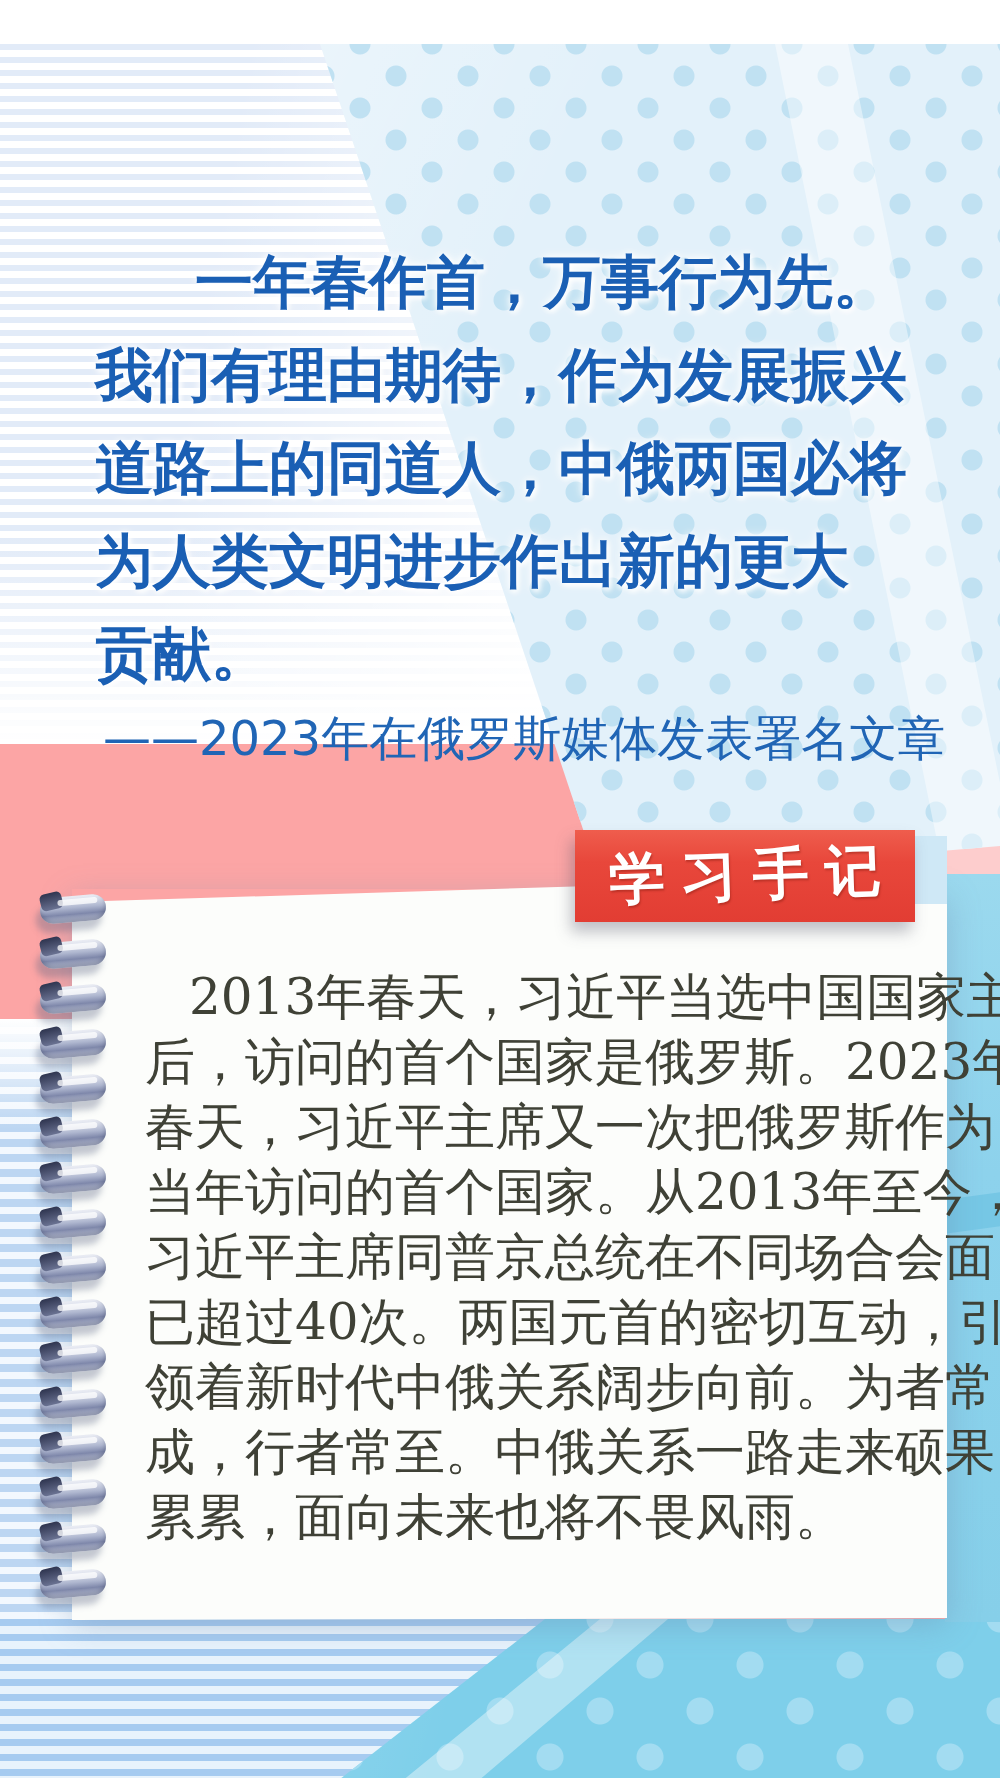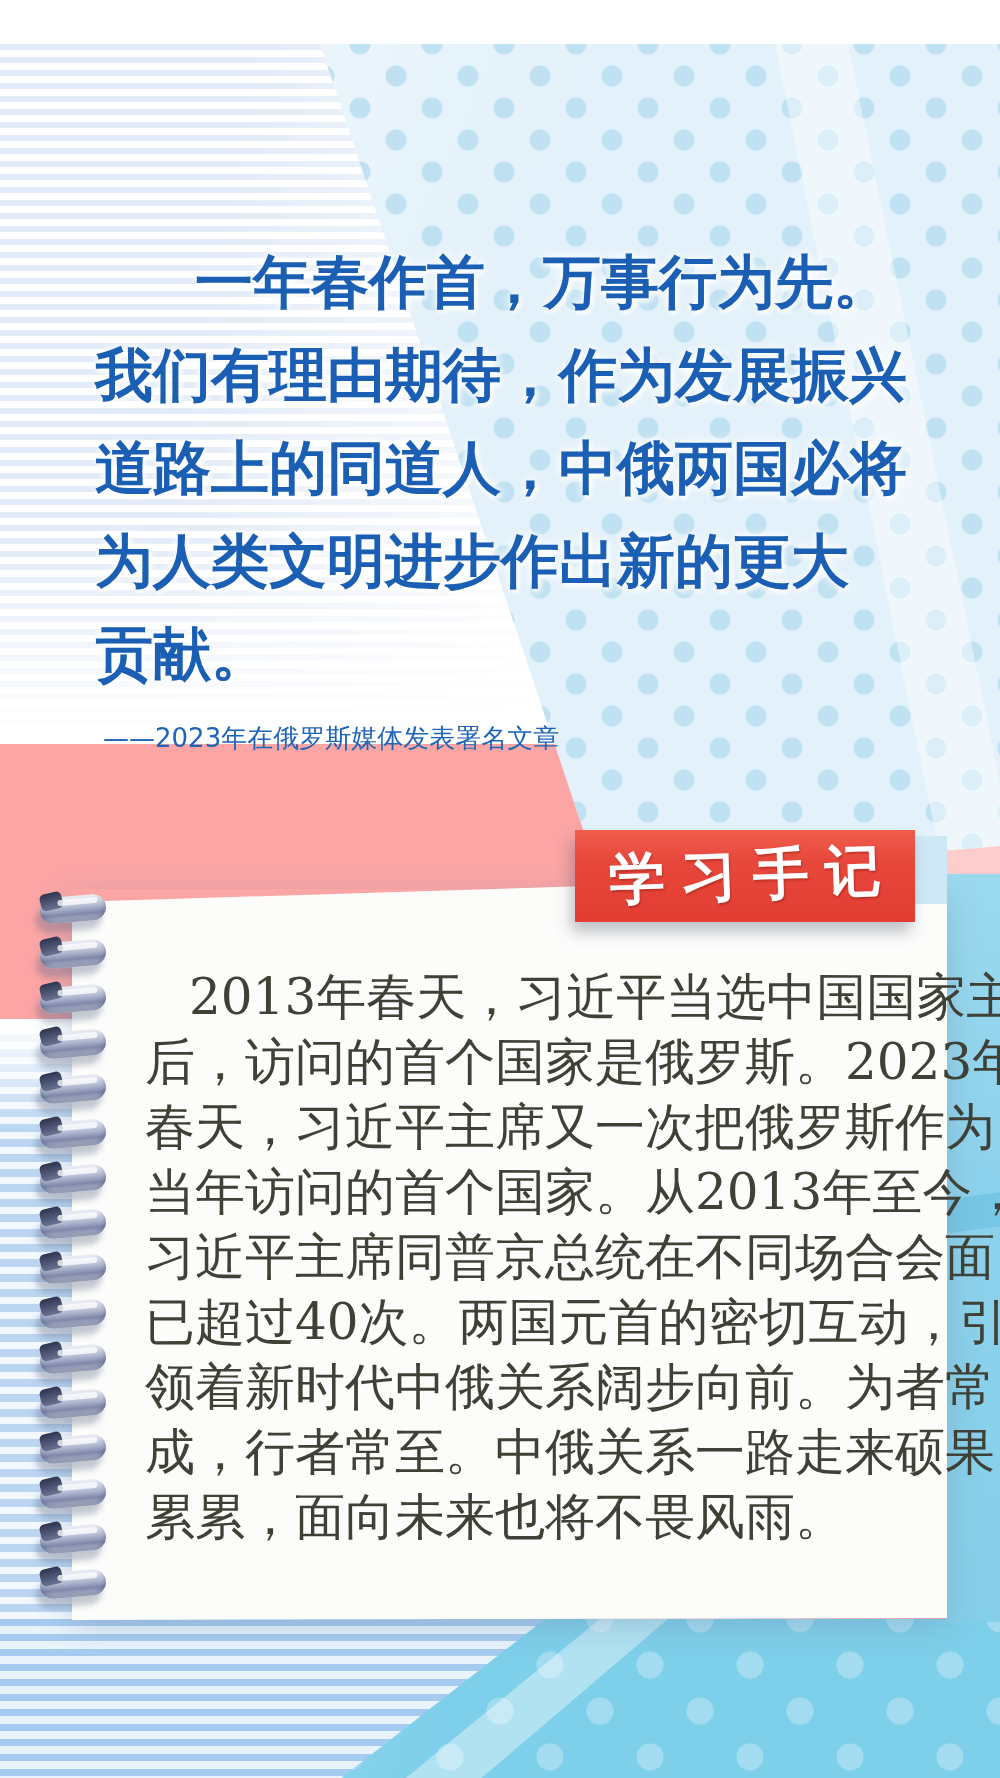--- a/index.html
+++ b/index.html
@@ -47,21 +47,21 @@
     background:linear-gradient(180deg,#9bd9ee 0%,#8dd2ec 40%,#86cfe9 100%);}
   .right-band-dark{left:945px;top:1152px;width:55px;height:34px;
     background:#76c7e5;transform:skewY(-8deg);}
 
   
   .quote{left:95px;top:192px;width:820px;color:#1a5fb4;
     font-size:58px;line-height:93px;font-weight:bold;letter-spacing:0;
     white-space:pre;text-indent:100px;
     text-shadow:0 0 7px rgba(255,255,255,.95),0 0 12px rgba(255,255,255,.85),2px 3px 5px rgba(255,255,255,.9);}
   .attribution{left:103px;top:672px;width:700px;color:#2065b5;
-    font-size:26px;line-height:44px;font-weight:500;white-space:pre;}
+    font-size:48px;line-height:44px;font-weight:500;white-space:pre;}
 
   
   .paper-shadow{left:72px;top:845px;width:875px;height:725px;
     box-shadow:0 10px 30px rgba(110,140,175,.40);}
   .paper{left:72px;top:831px;width:875px;height:745px;background:#fcfdfb;
     clip-path:polygon(0 27px,875px 0,875px 743px,0 745px);}
   .accent-card{left:910px;top:792px;width:37px;height:68px;background:#cfe8f6;}
   .notes-text{left:145px;top:921px;width:760px;color:#3f4136;
     font-family:"DejaVu Serif",serif;
     font-size:50px;line-height:65px;white-space:pre;text-indent:44px;}

